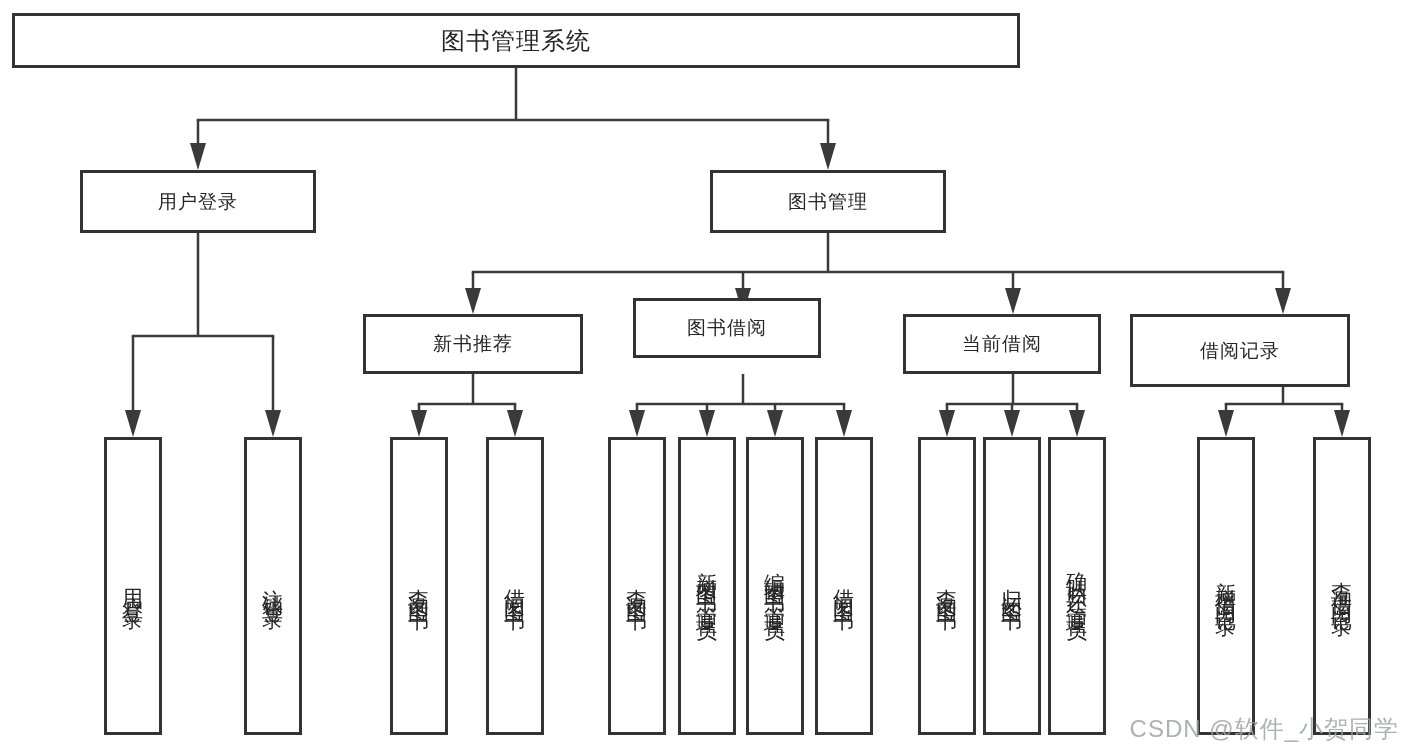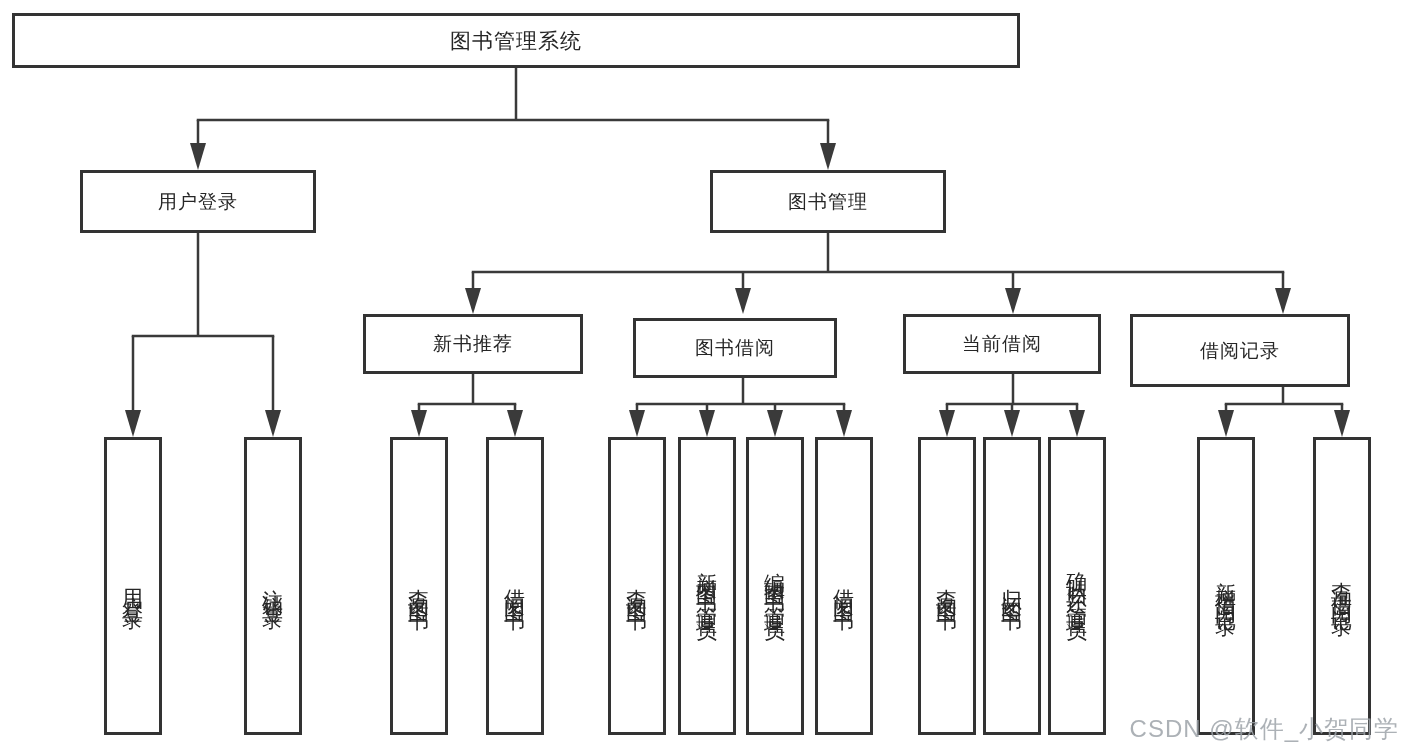--- a/index.html
+++ b/index.html
@@ -21,21 +21,21 @@
     position: absolute;
     background: #ffffff;
     border: 3px solid #333333;
     display: flex;
     align-items: center;
     justify-content: center;
     color: #262626;
     font-size: 19px;
     letter-spacing: 1px;
   }
-  .hnode.root-node { font-size: 21px; text-align: right; }
+  .hnode.root-node { font-size: 24px; text-align: right; }
   .leaf {
     position: absolute;
     top: 437px;
     width: 58px;
     height: 298px;
     background: #ffffff;
     border: 3px solid #333333;
     display: flex;
     align-items: center;
     justify-content: center;
@@ -135,21 +135,21 @@
   <div class="hnode" style="left:80px; top:170px; width:236px; height:63px">
     <span>用户登录</span>
   </div>
   <div class="hnode" style="left:363px; top:314px; width:220px; height:60px">
     <span>新书推荐</span>
   </div>
 
   <div class="hnode" style="left:710px; top:170px; width:236px; height:63px">
     <span>图书管理</span>
   </div>
-  <div class="hnode" style="left:633px; top:318px; width:204px; height:60px">
+  <div class="hnode" style="left:633px; top:298px; width:188px; height:60px">
     <span>图书借阅</span>
   </div>
   <div class="hnode" style="left:903px; top:314px; width:198px; height:60px">
     <span>当前借阅</span>
   </div>
   <div class="hnode" style="left:1130px; top:314px; width:220px; height:73px">
     <span>借阅记录</span>
   </div>
 
   <div class="leaf" style="left:104px">

